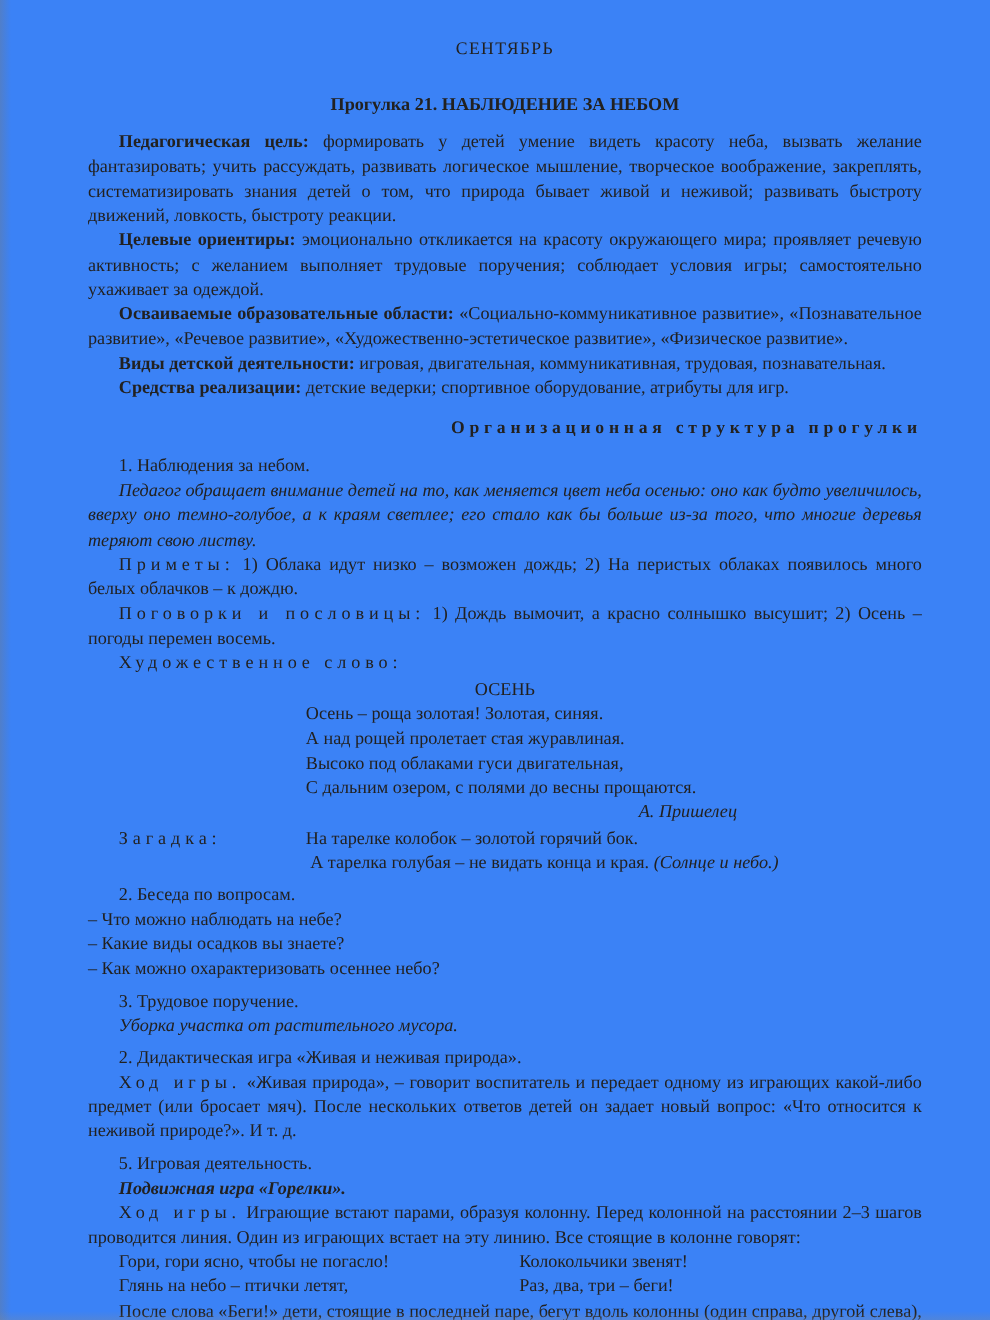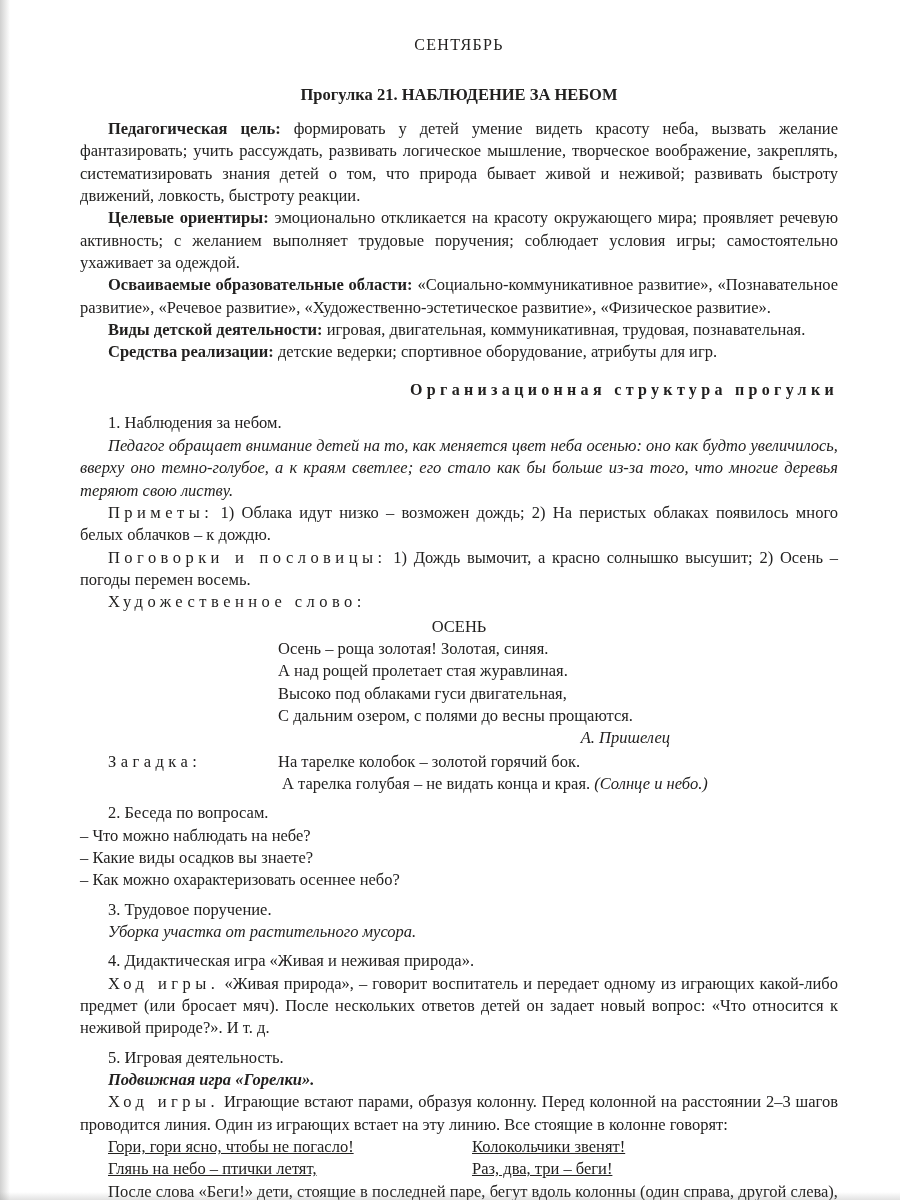--- a/index.html
+++ b/index.html
@@ -2,21 +2,21 @@
 <html lang="ru"><head>
 <meta charset="utf-8">
 <style>
   * { margin: 0; padding: 0; box-sizing: border-box; }
   html, body { background: #ececea; }
   .page {
     position: relative;
     width: 900px;
     height: 1200px;
     margin: 0 auto;
-    background: #ffffff;
+    background: #3b82f6;
     color: #222120;
     font-family: "Liberation Serif", "DejaVu Serif", serif;
     font-size: 16.5px;
     line-height: 1.355;
     padding: 34px 62px 40px 80px;
     overflow: hidden;
   }
   .scan-edge-left {
     position: absolute; left: 0; top: 0; bottom: 0; width: 10px;
     background: linear-gradient(90deg, rgba(120,120,118,.35), rgba(120,120,118,0));
@@ -37,21 +37,21 @@
   .ital { font-style: italic; }
   .bold-ital { font-weight: bold; font-style: italic; }
   .poem-title { text-align: center; margin-top: 2px; }
   .poem { margin-left: 198px; }
   .poem-author { text-align: right; padding-right: 168px; font-style: italic; }
   .zagadka-row { display: flex; margin-top: 1px; }
   .zagadka-label { padding-left: 28px; width: 198px; flex: 0 0 198px; }
   .zagadka-lines { flex: 1; }
   .zagadka-lines .l2 { padding-left: 4px; }
   .question-line { text-align: left; }
-  .verse-row { display: flex; text-decoration: underline; }
+  .verse-row { display: flex; }
   .verse-left { flex: 0 0 392px; padding-left: 28px; }
   .verse-right { flex: 1; }
   .answer { font-style: italic; }
 </style>
 </head>
 <body>
 
 <div class="page">
   <div class="scan-edge-left"></div>
   <div class="scan-edge-bottom"></div>
@@ -91,21 +91,21 @@
   </div>
 
   <div class="sec-head">2. Беседа по вопросам.</div>
   <div class="question-line">– Что можно наблюдать на небе?</div>
   <div class="question-line">– Какие виды осадков вы знаете?</div>
   <div class="question-line">– Как можно охарактеризовать осеннее небо?</div>
 
   <div class="sec-head">3. Трудовое поручение.</div>
   <p class="para ital">Уборка участка от растительного мусора.</p>
 
-  <div class="sec-head">4. Дидактическая игра «Живая и неживая природа».</div>
+  <div class="sec-head">2. Дидактическая игра «Живая и неживая природа».</div>
   <p class="para"><span class="sparse">Ход  игры.</span> <span>«Живая природа», – говорит воспитатель и передает одному из играющих какой-либо предмет (или бросает мяч). После нескольких ответов детей он задает новый вопрос: «Что относится к неживой природе?». И т. д.</span></p>
 
   <div class="sec-head">5. Игровая деятельность.</div>
   <p class="para bold-ital">Подвижная игра «Горелки».</p>
   <p class="para"><span class="sparse">Ход  игры.</span> <span>Играющие встают парами, образуя колонну. Перед колонной на расстоянии 2–3 шагов проводится линия. Один из играющих встает на эту линию. Все стоящие в колонне говорят:</span></p>
 
   <div class="verse-row">
     <div class="verse-left">
       <div>Гори, гори ясно, чтобы не погасло!</div>
       <div>Глянь на небо – птички летят,</div>

